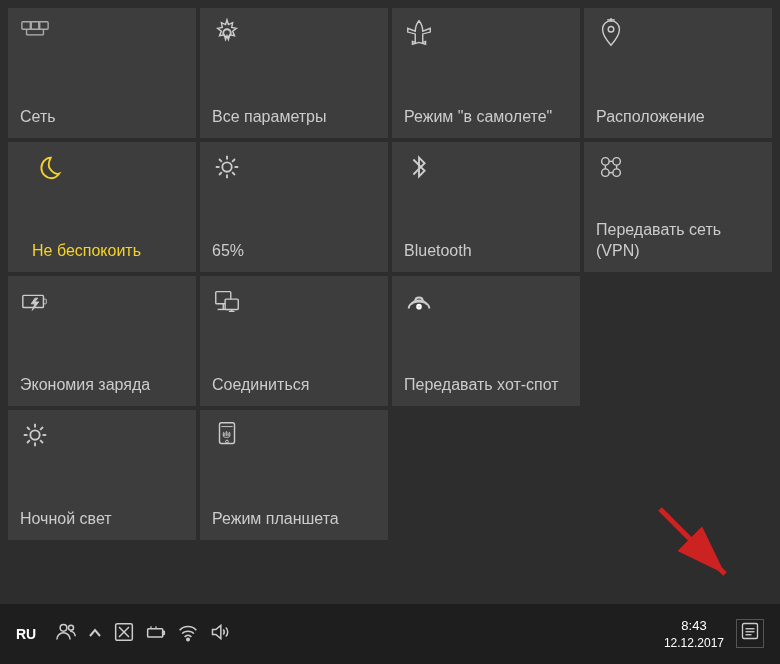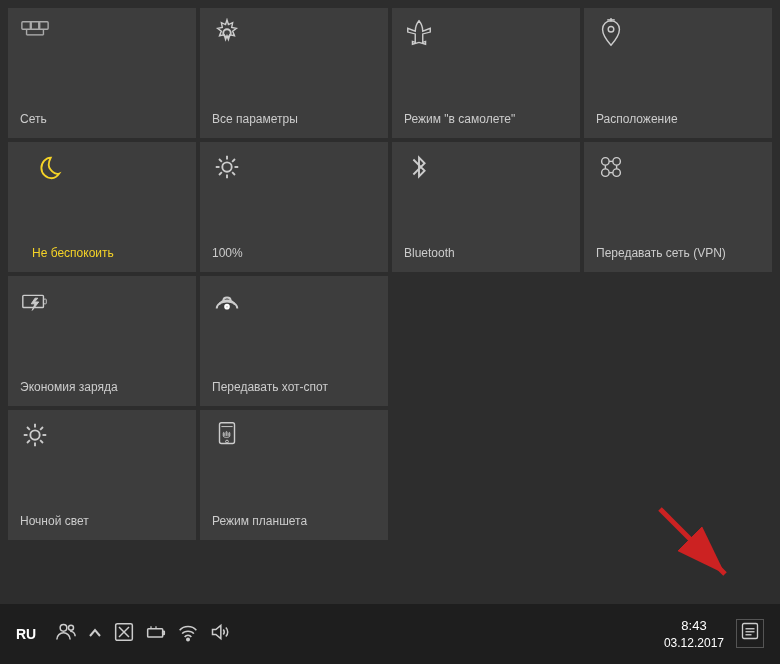--- a/index.html
+++ b/index.html
@@ -55,21 +55,21 @@
 
     .tile.active-yellow .tile-icon {
       color: #f5d327;
     }
 
     .tile.active-yellow .tile-label {
       color: #f5d327;
     }
 
     .tile-label {
-      font-size: 12px;
+      font-size: 16px;
       color: #cccccc;
       line-height: 1.3;
       margin-top: auto;
     }
 
     
     .taskbar {
       position: absolute;
       bottom: 0; left: 0; right: 0;
       height: 60px;
@@ -205,21 +205,21 @@
           <line x1="16" y1="4" x2="16" y2="8" stroke="#ccc" stroke-width="2"></line>
           <line x1="16" y1="24" x2="16" y2="28" stroke="#ccc" stroke-width="2"></line>
           <line x1="4" y1="16" x2="8" y2="16" stroke="#ccc" stroke-width="2"></line>
           <line x1="24" y1="16" x2="28" y2="16" stroke="#ccc" stroke-width="2"></line>
           <line x1="7.5" y1="7.5" x2="10.5" y2="10.5" stroke="#ccc" stroke-width="2"></line>
           <line x1="21.5" y1="21.5" x2="24.5" y2="24.5" stroke="#ccc" stroke-width="2"></line>
           <line x1="24.5" y1="7.5" x2="21.5" y2="10.5" stroke="#ccc" stroke-width="2"></line>
           <line x1="10.5" y1="21.5" x2="7.5" y2="24.5" stroke="#ccc" stroke-width="2"></line>
         </svg>
       </div>
-      <div class="tile-label">100%</div>
+      <div class="tile-label">65%</div>
     </div>
 
     <div class="tile">
       <div class="tile-icon">
         <svg class="icon-svg" viewBox="0 0 32 32">
           <polyline points="10,8 22,20 16,26 16,6 22,12 10,24" stroke="#ccc" stroke-width="2" fill="none"></polyline>
         </svg>
       </div>
       <div class="tile-label">Bluetooth</div>
     </div>
@@ -248,20 +248,33 @@
         <svg class="icon-svg" viewBox="0 0 32 32">
           <rect x="3" y="10" width="22" height="13" rx="1" stroke="#ccc" stroke-width="1.5" fill="none"></rect>
           <rect x="25" y="14" width="3" height="5" rx="0.5" stroke="#ccc" stroke-width="1" fill="none"></rect>
           <path d="M16 13 L12 19 L16 19 L13 26 L20 17 L15.5 17 L19 13 Z" stroke="#ccc" stroke-width="1" fill="#ccc"></path>
         </svg>
       </div>
       <div class="tile-label">Экономия заряда</div>
     </div>
 
 
+    <div class="tile">
+      <div class="tile-icon">
+        <svg class="icon-svg" viewBox="0 0 32 32">
+          <rect x="4" y="6" width="16" height="13" rx="1" stroke="#ccc" stroke-width="1.5" fill="none"></rect>
+          <line x1="12" y1="19" x2="12" y2="25" stroke="#ccc" stroke-width="1.5"></line>
+          <line x1="6" y1="25" x2="18" y2="25" stroke="#ccc" stroke-width="1.5"></line>
+          <rect x="14" y="14" width="14" height="11" rx="1" stroke="#ccc" stroke-width="1.5" fill="#3d3d3d"></rect>
+          <line x1="21" y1="25" x2="21" y2="27" stroke="#ccc" stroke-width="1.5"></line>
+          <line x1="18" y1="27" x2="24" y2="27" stroke="#ccc" stroke-width="1.5"></line>
+        </svg>
+      </div>
+      <div class="tile-label">Соединиться</div>
+    </div>
 
     <div class="tile">
       <div class="tile-icon">
         <svg class="icon-svg" viewBox="0 0 32 32">
           <path d="M8 20 C8 14 24 14 24 20" stroke="#ccc" stroke-width="2" fill="none"></path>
           <path d="M5 24 C5 14 27 14 27 24" stroke="#ccc" stroke-width="2" fill="none"></path>
           <circle cx="16" cy="22" r="2" fill="#ccc"></circle>
           <path d="M12 16 C12 11 20 11 20 16" stroke="#ccc" stroke-width="2" fill="none"></path>
         </svg>
       </div>
@@ -366,21 +379,21 @@
     <svg width="20" height="20" viewBox="0 0 24 24" fill="none" stroke="#ccc" stroke-width="1.8">
       <polygon points="3,9 3,15 7,15 13,20 13,4 7,9"></polygon>
       <path d="M16 9 C17.5 11 17.5 13 16 15"></path>
       <path d="M19 6.5 C22 9.5 22 14.5 19 17.5"></path>
     </svg>
   </div>
 
   <div class="taskbar-right">
     <div class="taskbar-time">
       <div>8:43</div>
-      <div style="font-size:12px;">03.12.2017</div>
+      <div style="font-size:12px;">12.12.2017</div>
     </div>
 
     <div class="taskbar-action-btn">
       <svg width="18" height="18" viewBox="0 0 24 24" fill="none" stroke="#ccc" stroke-width="1.8">
         <rect x="2" y="2" width="20" height="20" rx="2"></rect>
         <line x1="6" y1="9" x2="18" y2="9"></line>
         <line x1="6" y1="13" x2="18" y2="13"></line>
         <line x1="6" y1="17" x2="14" y2="17"></line>
       </svg>
     </div>

